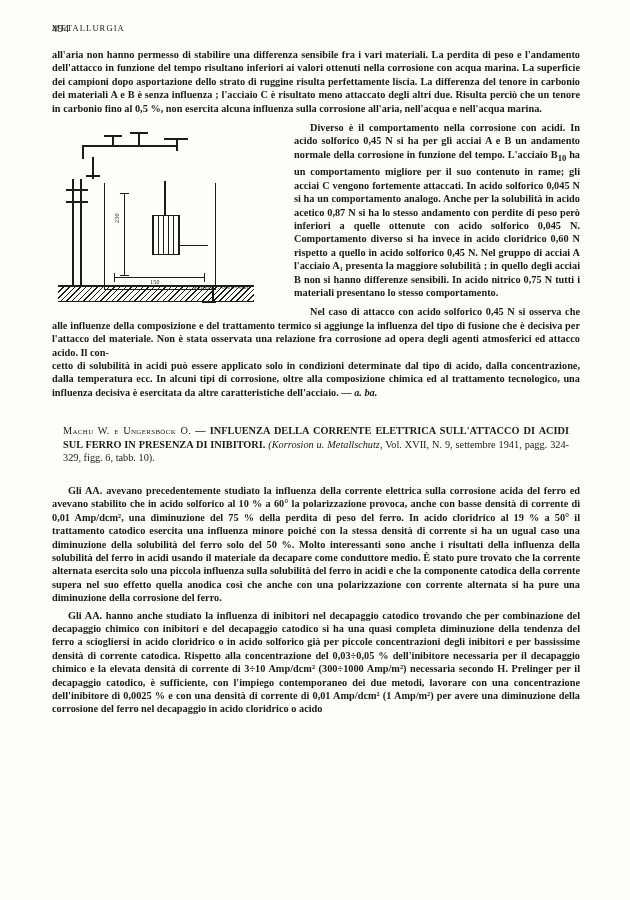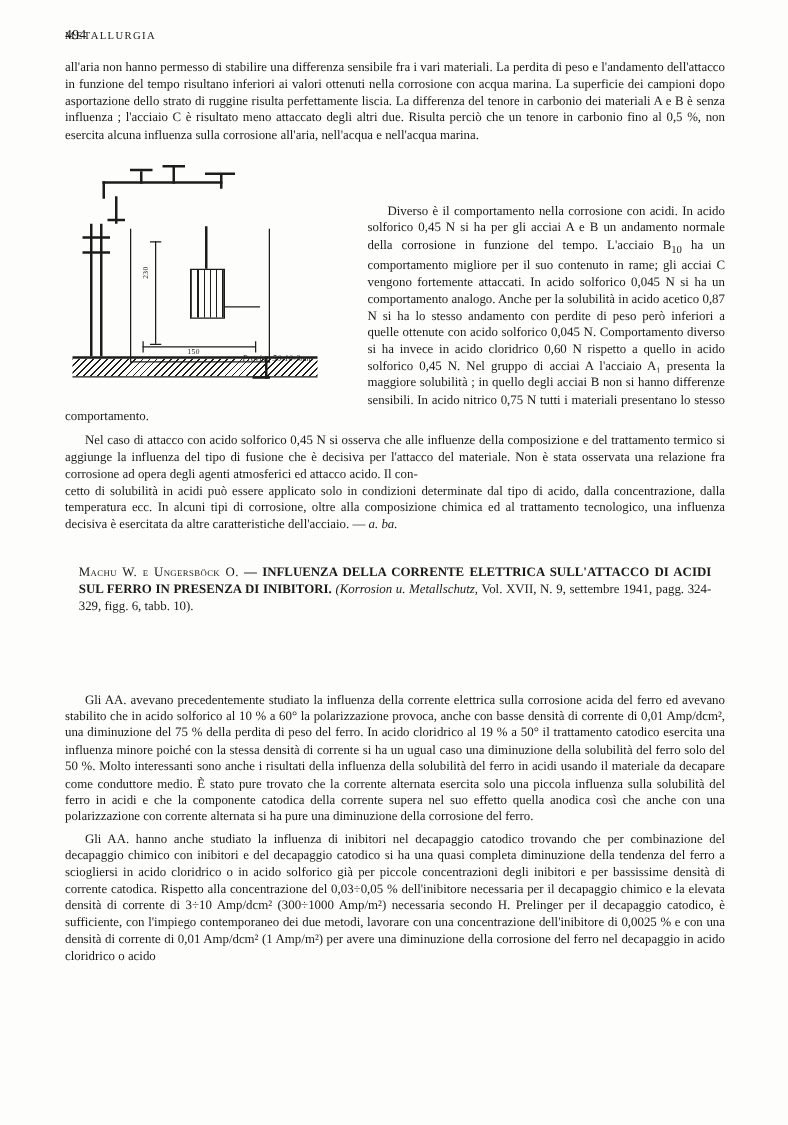--- a/index.html
+++ b/index.html
@@ -52,24 +52,24 @@
     top: 48px;
     width: 528px;
   }
   p.body {
     margin: 0 0 0 0;
     font-size: 10.3px;
     line-height: 13.4px;
     text-align: justify;
     text-indent: 0;
     hyphens: auto;
+    font-weight: bold;
   }
   p.indent {
     text-indent: 16px;
-    margin-top: 42px;
   }
   .para-gap { height: 6px; }
 
   
   .figure-wrap {
     float: left;
     width: 230px;
     margin: 6px 12px 4px 0;
     position: relative;
   }

